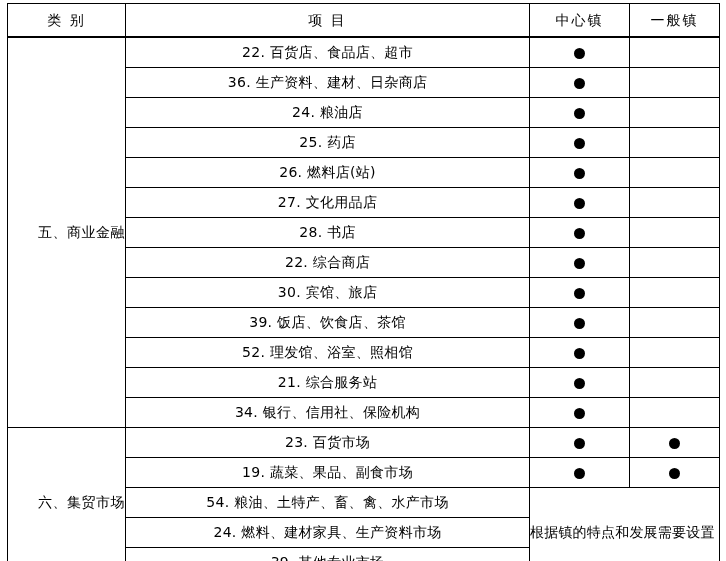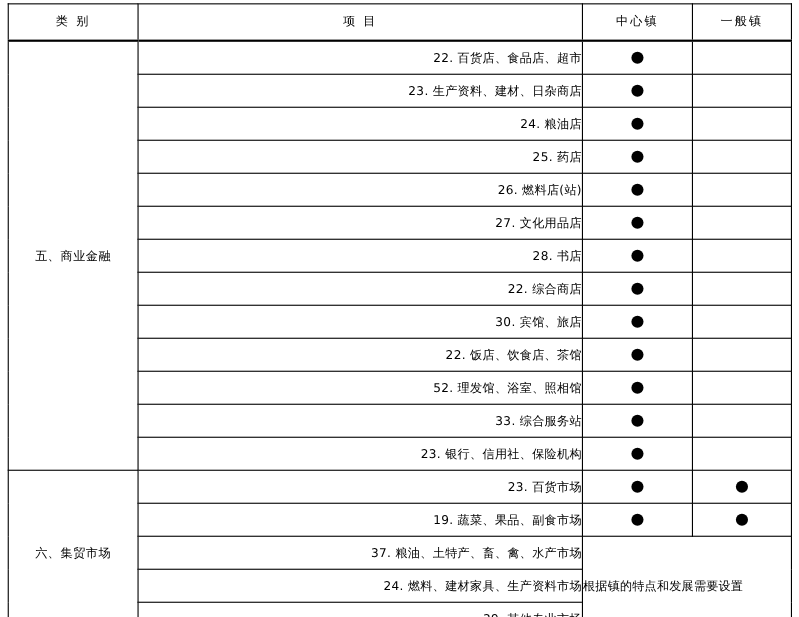--- a/index.html
+++ b/index.html
@@ -27,44 +27,44 @@
   }
   table.spec col.c-cat   { width: 118px; }
   table.spec col.c-item  { width: 404px; }
   table.spec col.c-ctr   { width: 100px; }
   table.spec col.c-gen   { width: 90px; }
 
   table.spec td, table.spec th {
     border: 1px solid #000000;
     padding: 0;
     font-weight: normal;
-    font-size: 11px;
+    font-size: 14px;
     line-height: 1.2;
     vertical-align: middle;
   }
   
   table.spec {
     border: 1px solid #000;
   }
 
   .hdr {
     height: 32px;
     text-align: center;
     font-size: 14.5px;
     letter-spacing: 2px;
   }
   .hdr.thick-bottom { border-bottom: 2px solid #000; }
 
   .cat-cell {
-    text-align: center;
+    text-align: right;
     font-size: 13.5px;
     letter-spacing: 0.5px;
   }
   .item-cell {
-    text-align: right;
+    text-align: center;
     padding-left: 14px;
     height: 29px;
     font-size: 13.5px;
     letter-spacing: 0.3px;
   }
   .dot-cell {
     text-align: center;
     height: 29px;
   }
   .dot {
@@ -106,21 +106,21 @@
     </thead>
     <tbody>
 
       <tr>
         <td class="cat-cell" rowspan="13">五、商业金融</td>
         <td class="item-cell">22. 百货店、食品店、超市</td>
         <td class="dot-cell"><span class="dot"></span></td>
         <td class="blank-cell"></td>
       </tr>
       <tr>
-        <td class="item-cell">23. 生产资料、建材、日杂商店</td>
+        <td class="item-cell">36. 生产资料、建材、日杂商店</td>
         <td class="dot-cell"><span class="dot"></span></td>
         <td class="blank-cell"></td>
       </tr>
       <tr>
         <td class="item-cell">24. 粮油店</td>
         <td class="dot-cell"><span class="dot"></span></td>
         <td class="blank-cell"></td>
       </tr>
       <tr>
         <td class="item-cell">25. 药店</td>
@@ -146,53 +146,53 @@
         <td class="item-cell">22. 综合商店</td>
         <td class="dot-cell"><span class="dot"></span></td>
         <td class="blank-cell"></td>
       </tr>
       <tr>
         <td class="item-cell">30. 宾馆、旅店</td>
         <td class="dot-cell"><span class="dot"></span></td>
         <td class="blank-cell"></td>
       </tr>
       <tr>
-        <td class="item-cell">22. 饭店、饮食店、茶馆</td>
+        <td class="item-cell">39. 饭店、饮食店、茶馆</td>
         <td class="dot-cell"><span class="dot"></span></td>
         <td class="blank-cell"></td>
       </tr>
       <tr>
         <td class="item-cell">52. 理发馆、浴室、照相馆</td>
         <td class="dot-cell"><span class="dot"></span></td>
         <td class="blank-cell"></td>
       </tr>
       <tr>
-        <td class="item-cell">33. 综合服务站</td>
-        <td class="dot-cell"><span class="dot"></span></td>
-        <td class="blank-cell"></td>
-      </tr>
-      <tr>
-        <td class="item-cell">23. 银行、信用社、保险机构</td>
+        <td class="item-cell">21. 综合服务站</td>
+        <td class="dot-cell"><span class="dot"></span></td>
+        <td class="blank-cell"></td>
+      </tr>
+      <tr>
+        <td class="item-cell">34. 银行、信用社、保险机构</td>
         <td class="dot-cell"><span class="dot"></span></td>
         <td class="blank-cell"></td>
       </tr>
 
       <tr>
         <td class="cat-cell sec-top" rowspan="5">六、集贸市场</td>
         <td class="item-cell sec-top">23. 百货市场</td>
         <td class="dot-cell sec-top"><span class="dot"></span></td>
         <td class="dot-cell sec-top"><span class="dot"></span></td>
       </tr>
       <tr>
         <td class="item-cell">19. 蔬菜、果品、副食市场</td>
         <td class="dot-cell"><span class="dot"></span></td>
         <td class="dot-cell"><span class="dot"></span></td>
       </tr>
       <tr>
-        <td class="item-cell">37. 粮油、土特产、畜、禽、水产市场</td>
+        <td class="item-cell">54. 粮油、土特产、畜、禽、水产市场</td>
         <td class="note-cell" colspan="2" rowspan="3">根据镇的特点和发展需要设置</td>
       </tr>
       <tr>
         <td class="item-cell">24. 燃料、建材家具、生产资料市场</td>
       </tr>
       <tr>
         <td class="item-cell">39. 其他专业市场</td>
       </tr>
     </tbody>
   </table>

